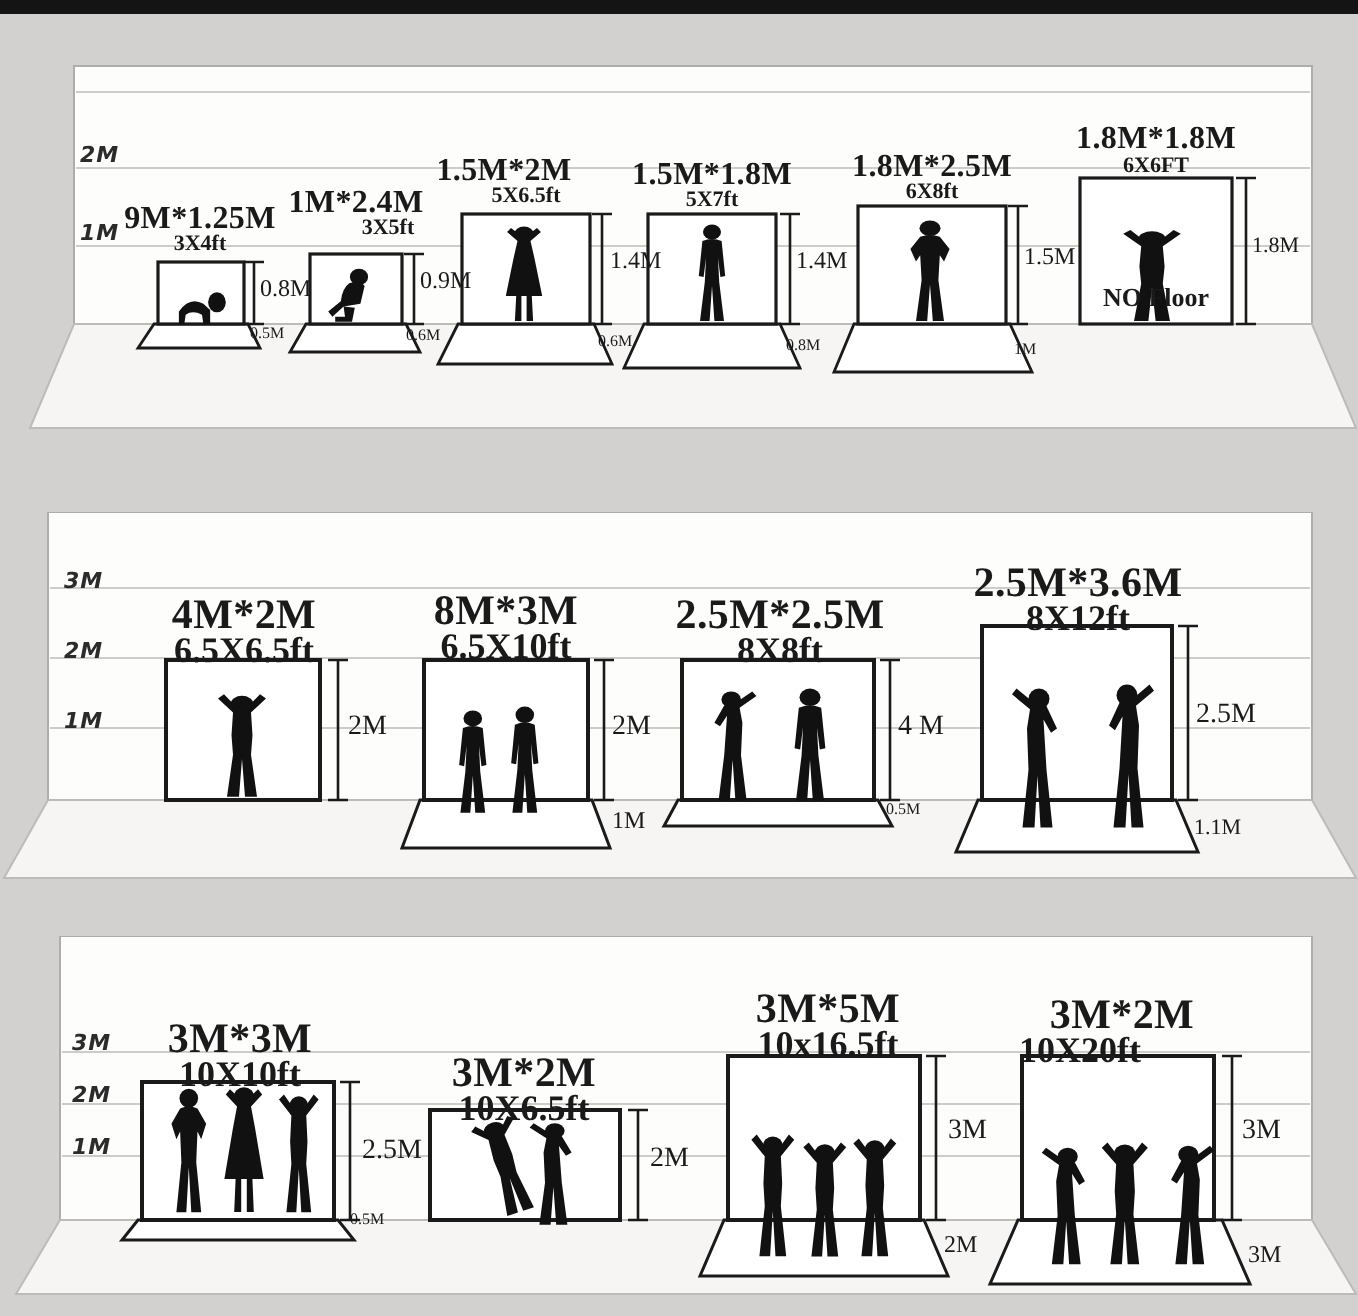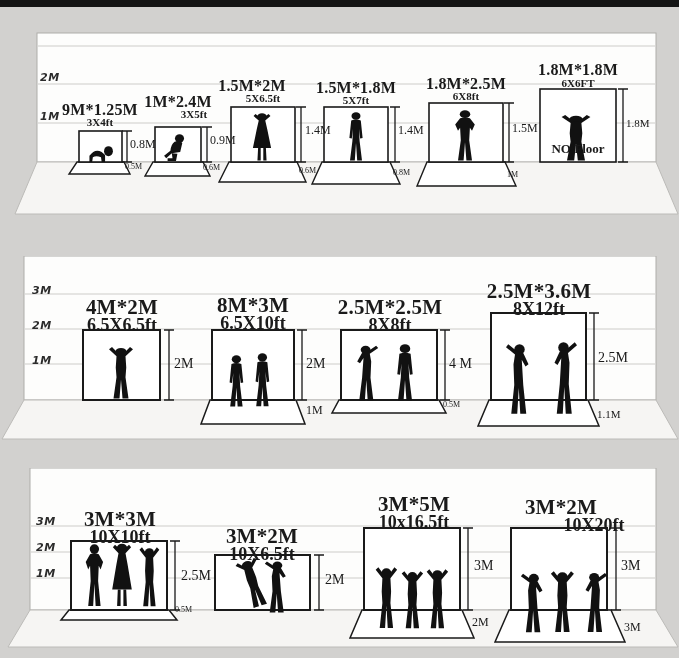--- a/index.html
+++ b/index.html
@@ -259,21 +259,21 @@
 <span class="lbl scl" style="left:36px;top:542px">2M</span>
 <span class="lbl scl" style="left:36px;top:568px">1M</span>
 
 <span class="lbl t2 c" style="left:120px;top:509px">3M*3M</span>
 <span class="lbl s2 c" style="left:120px;top:528px">10X10ft</span>
 <span class="lbl t2 c" style="left:262px;top:526px">3M*2M</span>
 <span class="lbl s2 c" style="left:262px;top:545px">10X6.5ft</span>
 <span class="lbl t2 c" style="left:414px;top:494px">3M*5M</span>
 <span class="lbl s2 c" style="left:414px;top:513px">10x16.5ft</span>
 <span class="lbl t2 c" style="left:561px;top:497px">3M*2M</span>
-<span class="lbl s2 c" style="left:594px;top:516px">10X20ft</span>
+<span class="lbl s2 c" style="left:540px;top:516px">10X20ft</span>
 
 <span class="lbl dim2" style="left:181px;top:569px">2.5M</span>
 <span class="lbl dim2" style="left:325px;top:573px">2M</span>
 <span class="lbl dim2" style="left:474px;top:559px">3M</span>
 <span class="lbl dim2" style="left:621px;top:559px">3M</span>
 
 <span class="lbl tiny" style="left:175px;top:606px">0.5M</span>
 <span class="lbl flo2" style="left:472px;top:616px">2M</span>
 <span class="lbl flo2" style="left:624px;top:621px">3M</span>
 

